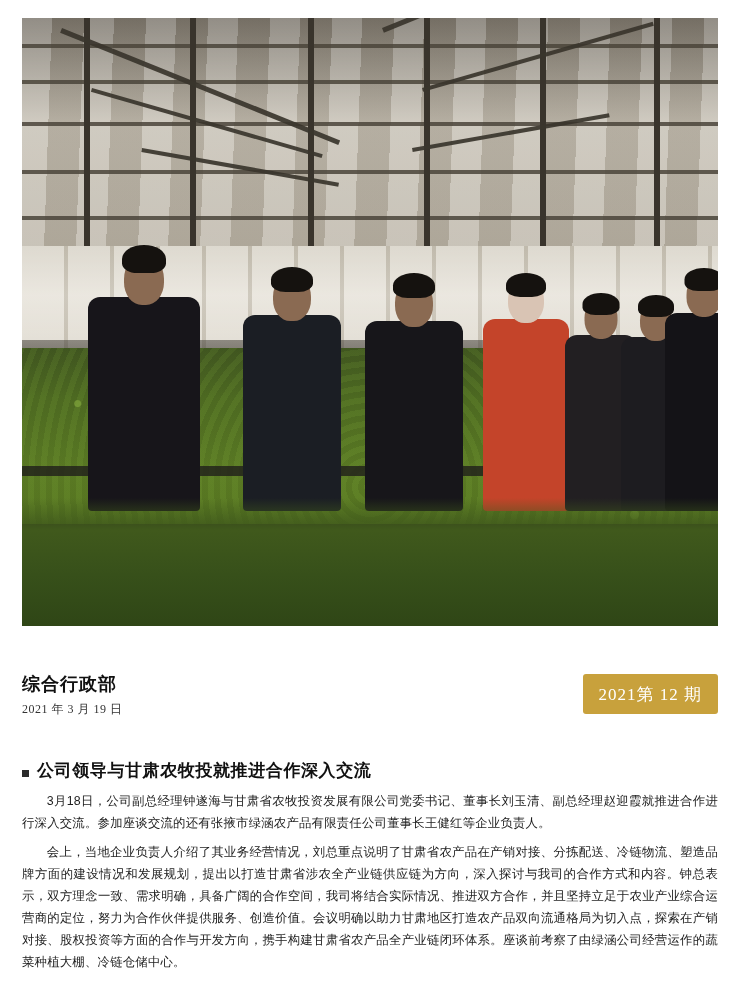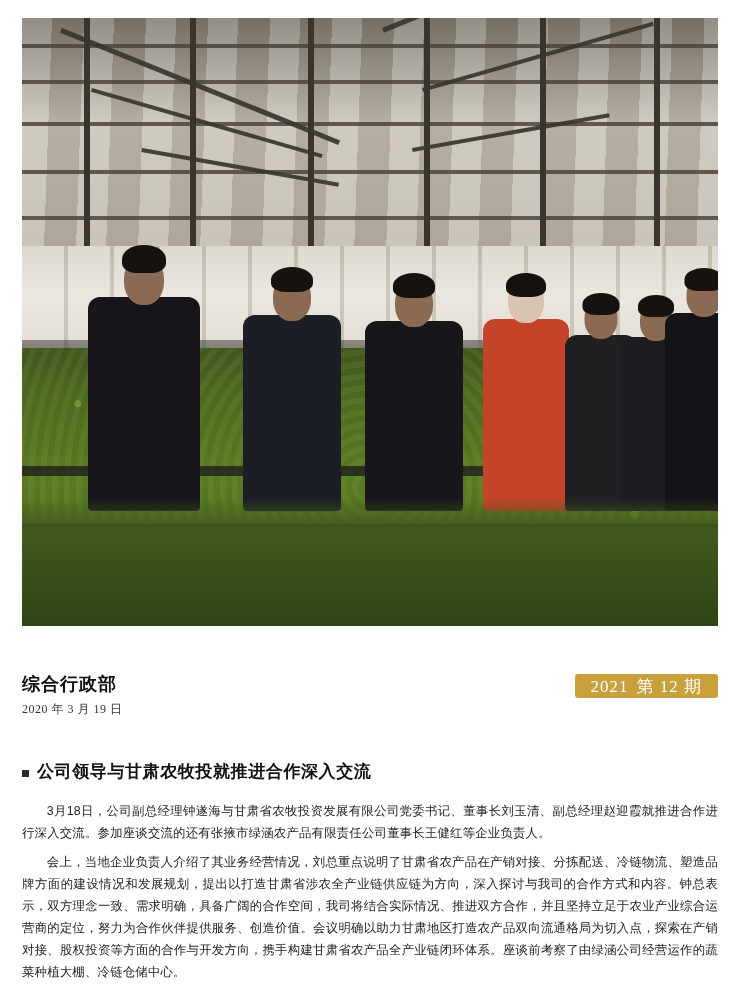--- a/index.html
+++ b/index.html
@@ -179,28 +179,28 @@
     font-size: 12px;
     color: #333;
     margin-top: 5px;
     letter-spacing: .5px;
   }
   .issue-badge {
     position: absolute;
     right: 0;
     top: 2px;
     min-width: 130px;
-    height: 24px;
+    height: 40px;
     background: #c8a13c;
     color: #ffffff;
     border-radius: 3px;
     display: flex;
     align-items: center;
     justify-content: center;
-    gap: 8px;
+    gap: 0;
     padding: 0 16px;
     box-sizing: border-box;
   }
   .issue-badge span {
     font-family: "Liberation Serif", serif;
     font-size: 17px;
     letter-spacing: 1px;
     line-height: 1;
   }
 
@@ -217,29 +217,29 @@
     gap: 8px;
   }
   .bullet-square {
     width: 7px;
     height: 7px;
     background: #2b2b2b;
     flex: none;
     margin-top: 2px;
   }
   .headline {
-    font-family: Liberation Sans, sans-serif;
+    font-family: Liberation Mono, monospace;
     font-size: 17px;
     font-weight: 700;
     color: #111;
     letter-spacing: .6px;
     line-height: 24px;
   }
   .body-copy {
-    margin-top: 16px;
+    margin-top: 6px;
   }
   .body-copy p {
     margin: 0 0 7px 0;
     font-family: "Liberation Sans", sans-serif;
     font-size: 12.4px;
     line-height: 22px;
     color: #1d1d1d;
     text-align: justify;
     text-indent: 2em;
     letter-spacing: .2px;
@@ -323,21 +323,21 @@
           <div class="hair" style="width:39px;height:23px;bottom:220px"></div>
         </div>
       </div>
 
       <div class="fg-band"></div>
     </div>
   </div>
 
   <div class="caption-row">
     <div class="dept">综合行政部</div>
-    <div class="dept-date">2020 年 3 月 19 日</div>
+    <div class="dept-date">2021 年 3 月 19 日</div>
     <div class="issue-badge">
       <span>2021</span>
       <span>第 12 期</span>
     </div>
   </div>
 
   <div class="article">
     <div class="headline-row">
       <div class="bullet-square"></div>
       <div class="headline">公司领导与甘肃农牧投就推进合作深入交流</div>

